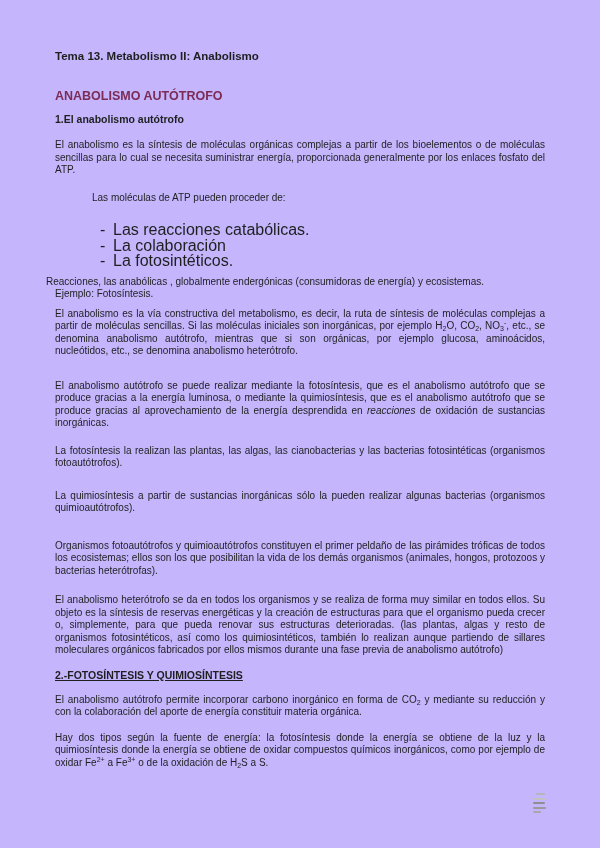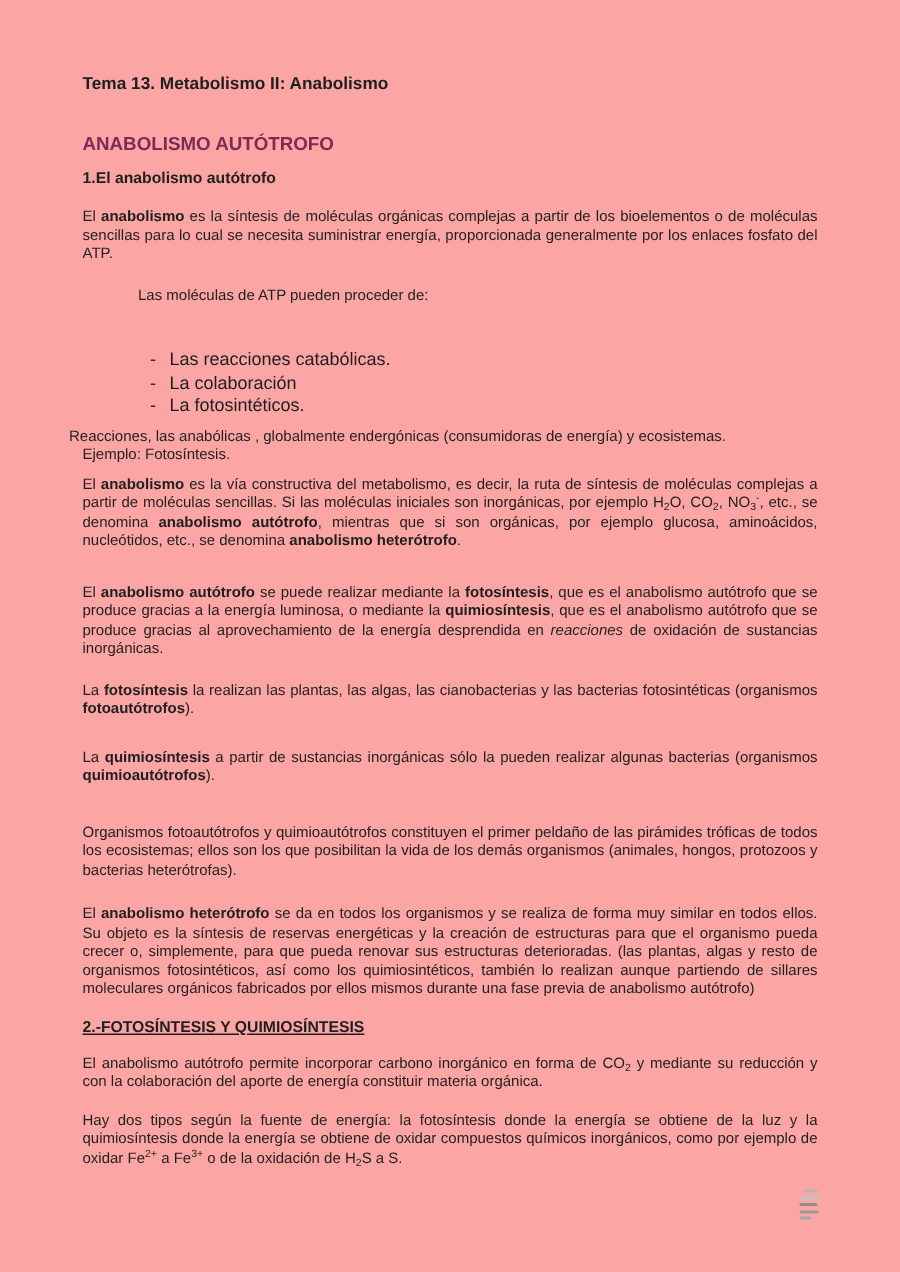--- a/index.html
+++ b/index.html
@@ -1,19 +1,19 @@
 <!DOCTYPE html>
 <html style="--accent-heading: #7b2b55; --body-text: #1f1f1f;"><head>
 <meta charset="utf-8">
 <style>
   html,body{margin:0;padding:0;background:#ffffff;}
   .page{
     position:relative;
     width:600px;height:848px;
-    background:#fca5a5;
+    background:#c4b5fd;
     box-sizing:border-box;
     padding:49px 55px 0 55px;
     font-family:"Liberation Sans","DejaVu Sans",sans-serif;
     color:var(--body-text,#1f1f1f);
     overflow:hidden;
   }
   .doc-title{
     font-size:11.5px;line-height:14px;font-weight:bold;
     margin:0 0 26px 0;
   }
@@ -29,32 +29,32 @@
   .h-section2{
     font-size:10.5px;line-height:13px;font-weight:bold;
     text-decoration:underline;
     margin:0 0 12px 0;
   }
   p{
     margin:0;
     font-size:10px;line-height:12.5px;
     text-align:justify;
   }
-  .mb15{margin-bottom:15px}.mb14{margin-bottom:28px}.mb7{margin-bottom:7px}
+  .mb15{margin-bottom:15px}.mb14{margin-bottom:18px}.mb7{margin-bottom:7px}
   .mb22{margin-bottom:22px}.mb20{margin-bottom:20px}.mb25{margin-bottom:25px}
   .mb17{margin-bottom:17px}.mb18{margin-bottom:12px}.mb13{margin-bottom:13px}
   .indent{margin-left:37px;text-align:left;}
   .hang{text-indent:-9px;}
   ul.plain{
     list-style:none;margin:0 0 7px 45px;padding:0;
-    font-size:12px;line-height:15.5px;text-align:left;
+    font-size:16px;line-height:15.5px;text-align:left;
   }
   ul.plain li{margin:0;padding:0;}
   ul.plain .dash{display:inline-block;width:13px;}
-  .b{font-weight:bold;}
+  .b{font-weight:normal;}
   .i{font-style:italic;}
   .sub{font-size:7px;vertical-align:-2px;line-height:0;}
   .sup{font-size:7px;vertical-align:4px;line-height:0;}
   .tiny-mark{
     position:absolute;left:533px;top:793px;width:15px;height:20px;
     display:flex;flex-direction:column;justify-content:space-between;
   }
   .tiny-mark i{display:block;height:2px;background:#9a9a9a;border-radius:1px;}
   .tiny-mark i:nth-child(1){width:9px;margin-left:3px;background:#b5b5b5;}
   .tiny-mark i:nth-child(2){width:13px;background:#c2c2c2;}

